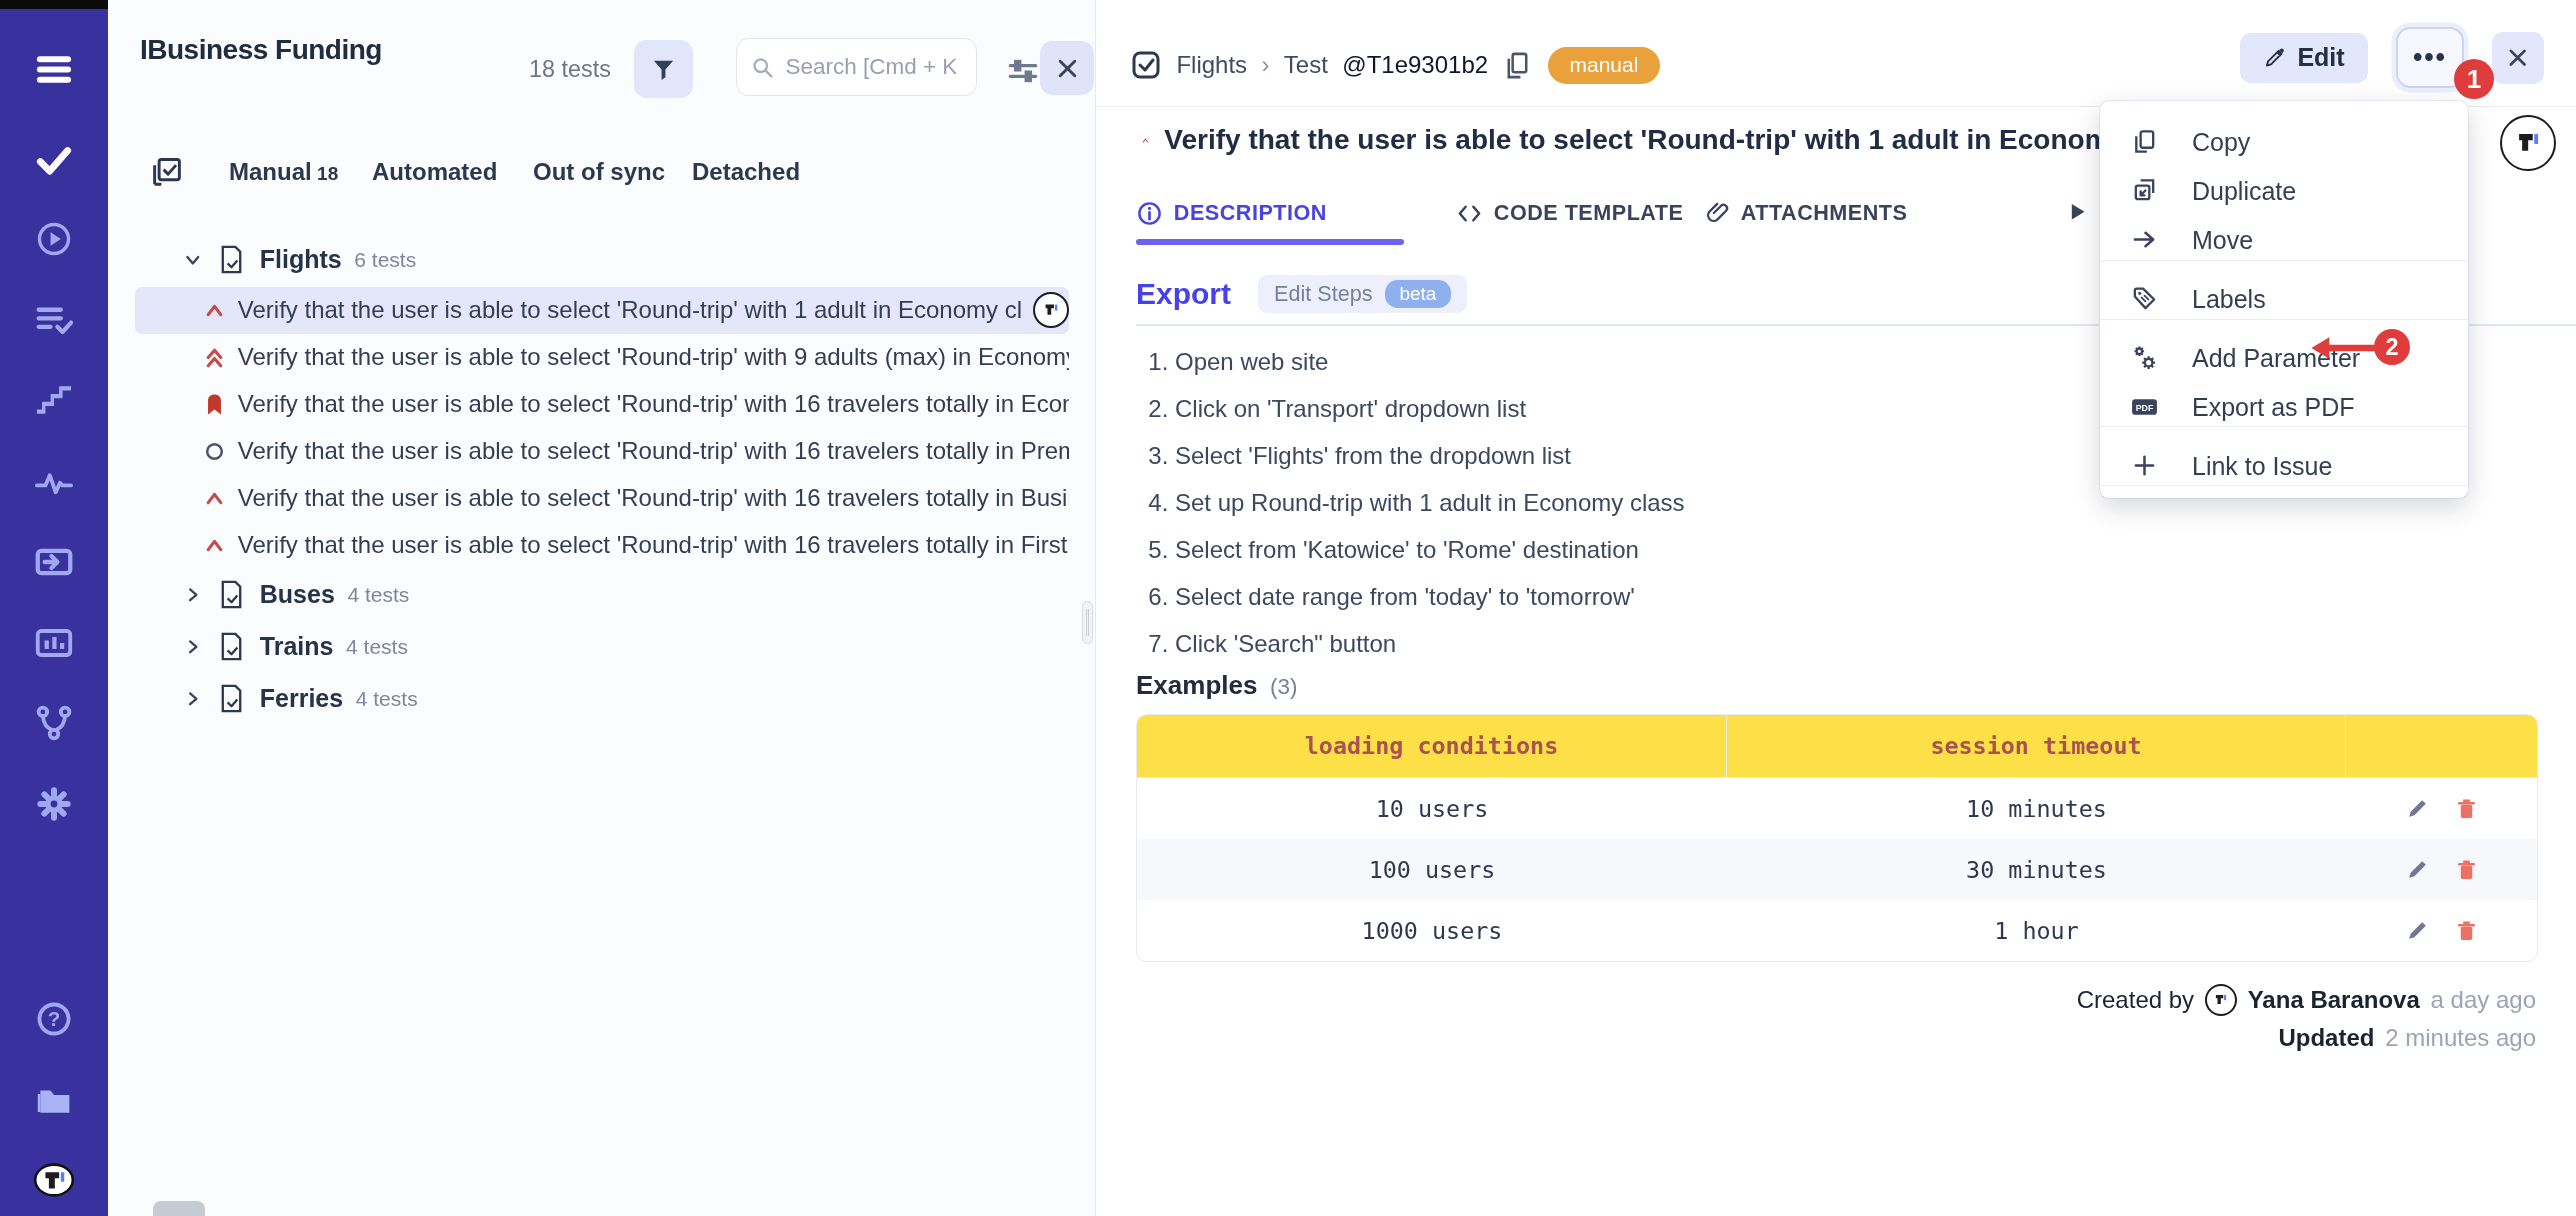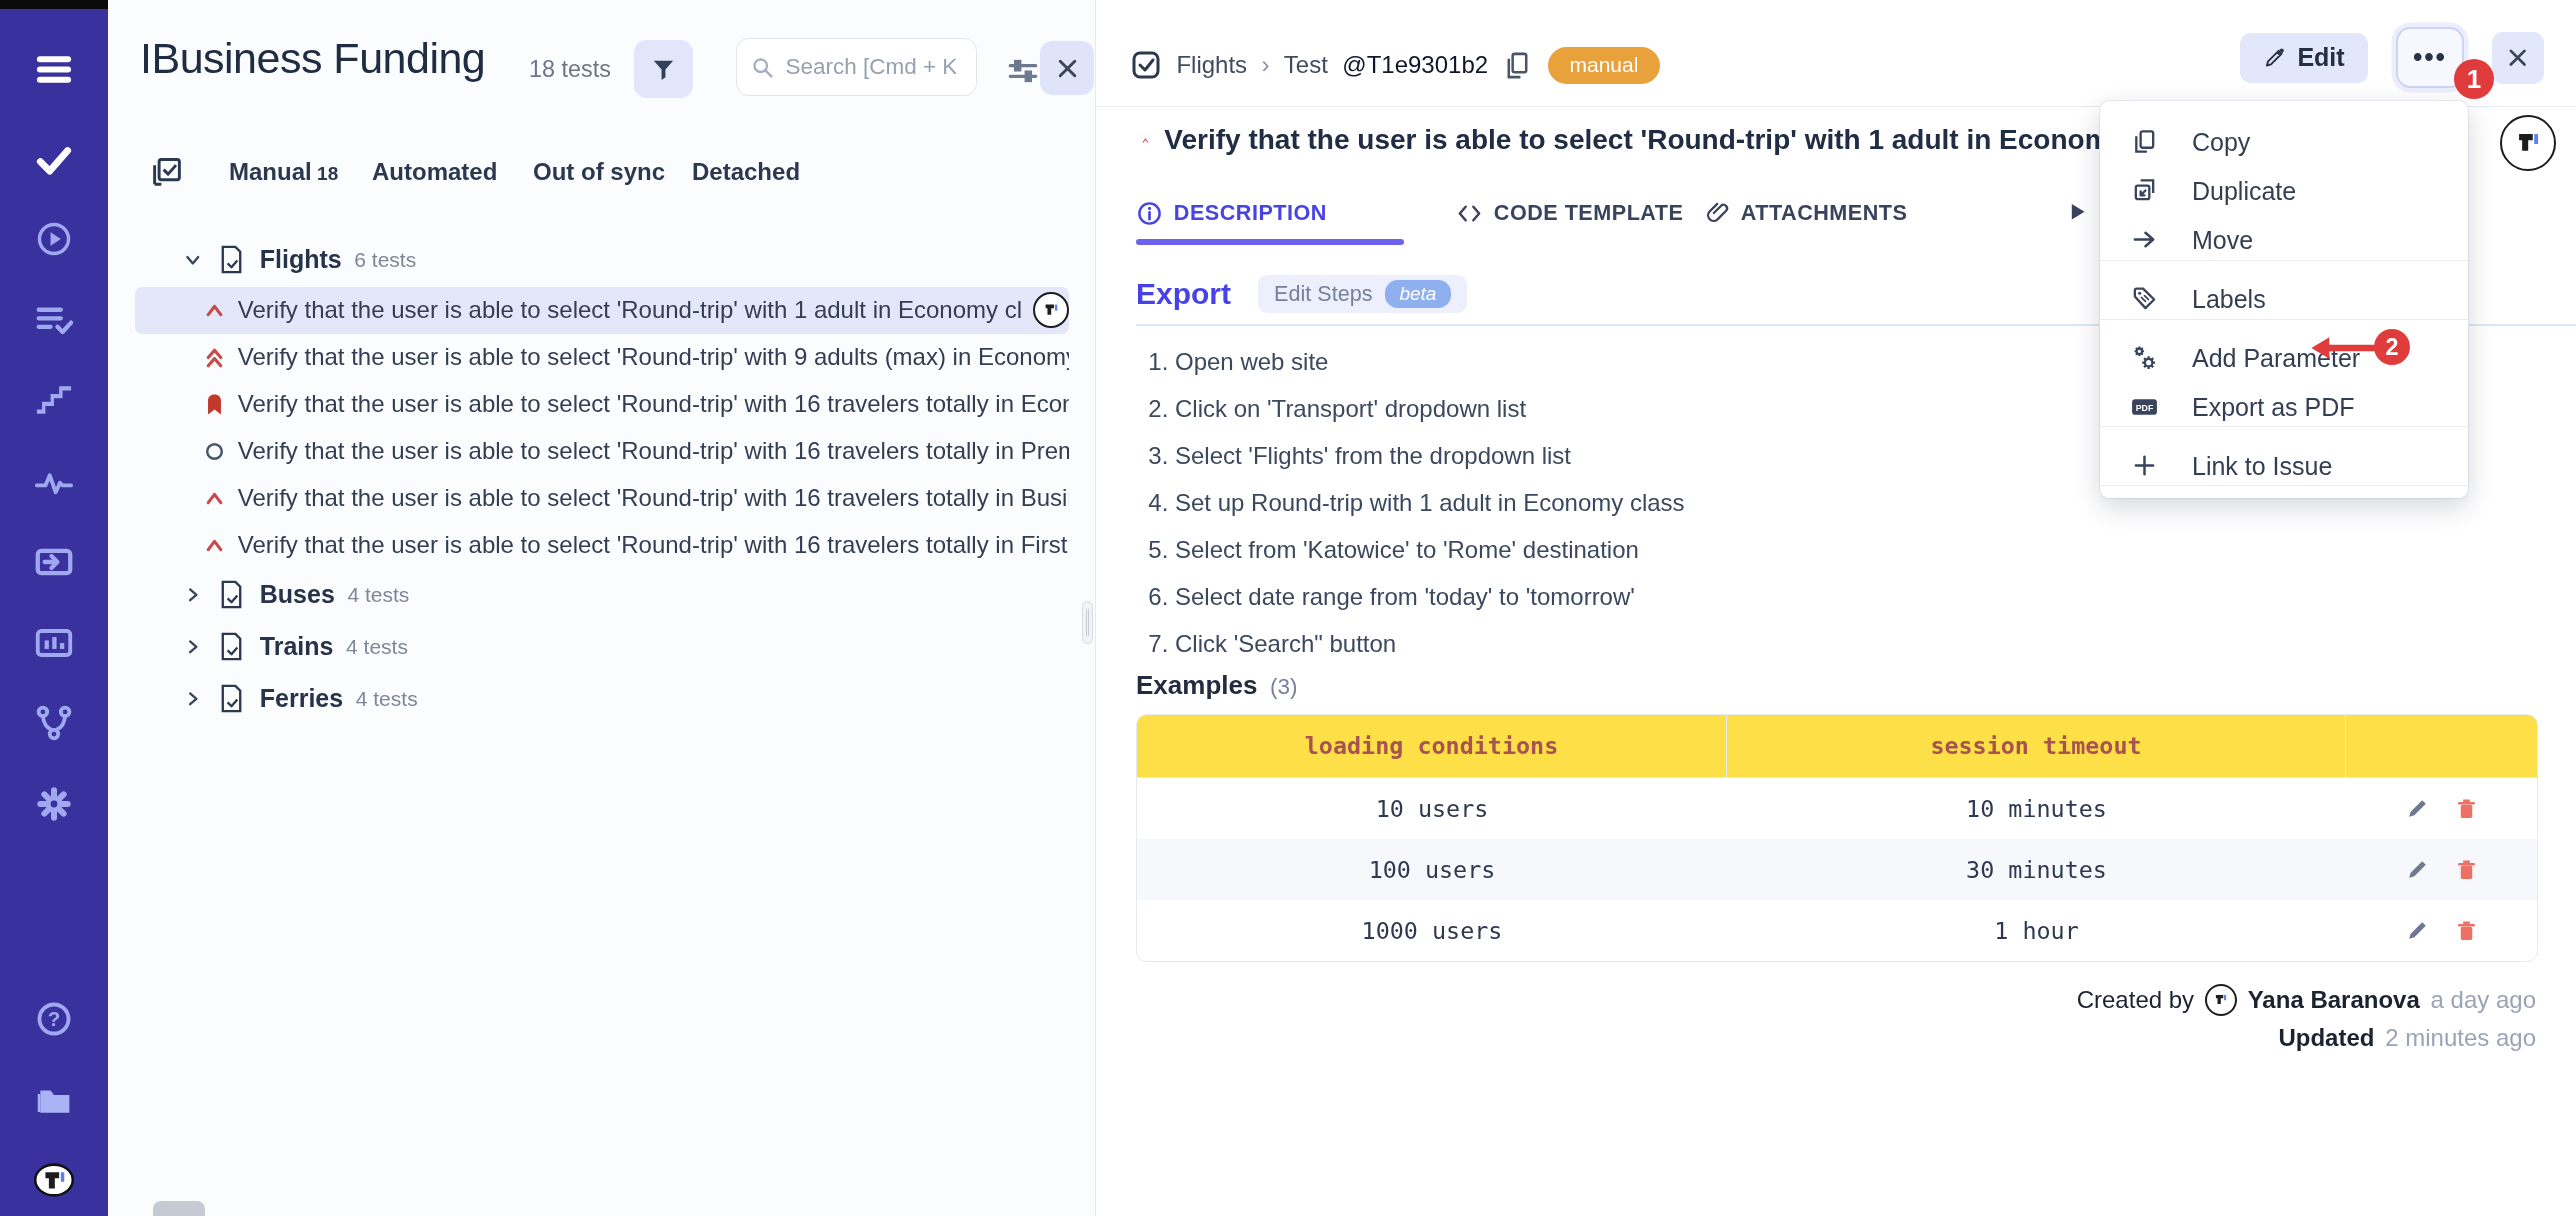--- a/index.html
+++ b/index.html
@@ -7,21 +7,21 @@
   .screen { position:relative; width:2576px; height:1217px; overflow:hidden; background:#fff; }
 
   
   .sidebar { position:absolute; left:0; top:0; width:108px; height:1217px; background:#39319e; z-index:5; }
   .sidebar::before { content:""; position:absolute; top:0; left:0; width:100%; height:9px; background:#0b0b0e; }
   .sb-icon { position:absolute; left:54px; transform:translate(-50%,-50%); width:47px; height:47px; display:flex; align-items:center; justify-content:center; background:none; border:none; cursor:pointer; }
   .sb-icon svg { width:41px; height:41px; }
 
   
   .left-panel { position:absolute; left:108px; top:0; width:988px; height:1217px; background:#fbfcfe; border-right:0.9px solid #e7e9ee; z-index:1; }
-  .lp-title { position:absolute; left:32px; top:34px; font-size:43px; font-weight:400; color:#202c42; letter-spacing:-0.5px; }
+  .lp-title { position:absolute; left:32px; top:34px; font-size:28px; font-weight:700; color:#202c42; letter-spacing:-0.5px; }
   .lp-count { position:absolute; left:421px; top:56px; font-size:23.4px; color:#6c7687; }
   .filter-btn { position:absolute; left:526px; top:40px; width:59px; height:58px; background:#e2e6fb; border:none; border-radius:12.6px; display:flex; align-items:center; justify-content:center; cursor:pointer; }
   .search-box { position:absolute; left:628px; top:38px; width:241px; height:58px; background:#fff; border:1.8px solid #e2e5ec; border-radius:12.6px; display:flex; align-items:center; padding:0 12.6px; gap:10.8px; }
   .search-box input { border:none; outline:none; width:171px; font-size:22.5px; color:#3a4558; background:transparent; font-family:"Liberation Sans",sans-serif; }
   .search-box input::placeholder { color:#97a0b0; }
   .sliders-ic { position:absolute; left:898px; top:54px; z-index:1; }
   .panel-close { position:absolute; left:932px; top:41px; width:54px; height:54px; background:#dfe4fb; border:none; border-radius:12.6px; display:flex; align-items:center; justify-content:center; cursor:pointer; z-index:2; }
 
   .lp-tabs { position:absolute; left:0; top:151px; width:100%; height:50px; }
   .bulk-ic { position:absolute; left:41px; top:3.6px; }
@@ -65,21 +65,21 @@
   .title-avatar { position:absolute; left:1404px; top:115px; width:56px; height:56px; }
 
   .tabs { position:absolute; left:0; top:200px; width:100%; height:45px; }
   .tab { position:absolute; display:flex; gap:10.8px; font-size:21.6px; font-weight:700; letter-spacing:0.5px; color:#39435c; cursor:pointer; background:none; border:none; font-family:"Liberation Sans",sans-serif; }
   .tab.active { color:#4843e3; }
   .tab-underline { position:absolute; left:40px; top:239px; width:268px; height:6.3px; background:#6b62ee; border-radius:3.6px; }
 
   .steps-head { position:absolute; left:40px; top:275px; display:flex; align-items:center; gap:27px; }
   .steps-head h2 { font-size:30px; font-weight:800; color:#4742e8; }
   .btn-edit-steps { height:38px; background:#edf0fc; border:none; border-radius:9px; padding:0 16px; display:flex; align-items:center; gap:12.6px; font-size:21.6px; color:#74819b; cursor:pointer; font-family:"Liberation Sans",sans-serif; }
-  .badge-beta { background:#8fb0ef; color:#fff; font-size:19px; padding:2.7px 14.4px; border-radius:12.6px;font-style:italic; }
+  .badge-beta { background:#8fb0ef; color:#fff; font-size:19px; padding:2.7px 14.4px; border-radius:12.6px; }
   .steps-divider { position:absolute; left:40px; top:324px; width:1440px; height:1.8px; background:#dbe7f7; }
   ol.steps { position:absolute; left:47px; top:338px; padding-left:32px; list-style:decimal; }
   ol.steps li { font-size:24px; color:#3b485e; height:47px; line-height:47px; }
 
   .ex-head-row { position:absolute; left:40px; top:670px; display:flex; align-items:baseline; gap:12.6px; }
   .ex-head-row h3 { font-size:26px; font-weight:800; color:#222c3e; }
   .ex-head-row .ex-cnt { font-size:22.5px; color:#76819a; }
   .ex-table { position:absolute; left:40px; top:714px; width:1402px; border:1.8px solid #e6e9ee; border-radius:10.8px; overflow:hidden; background:#fff; }
   .ex-grid { display:grid; grid-template-columns:590px 619px 1fr; }
   .ex-h { height:63px; background:#fde047; border-bottom:1.8px solid #e6e9ee; }

